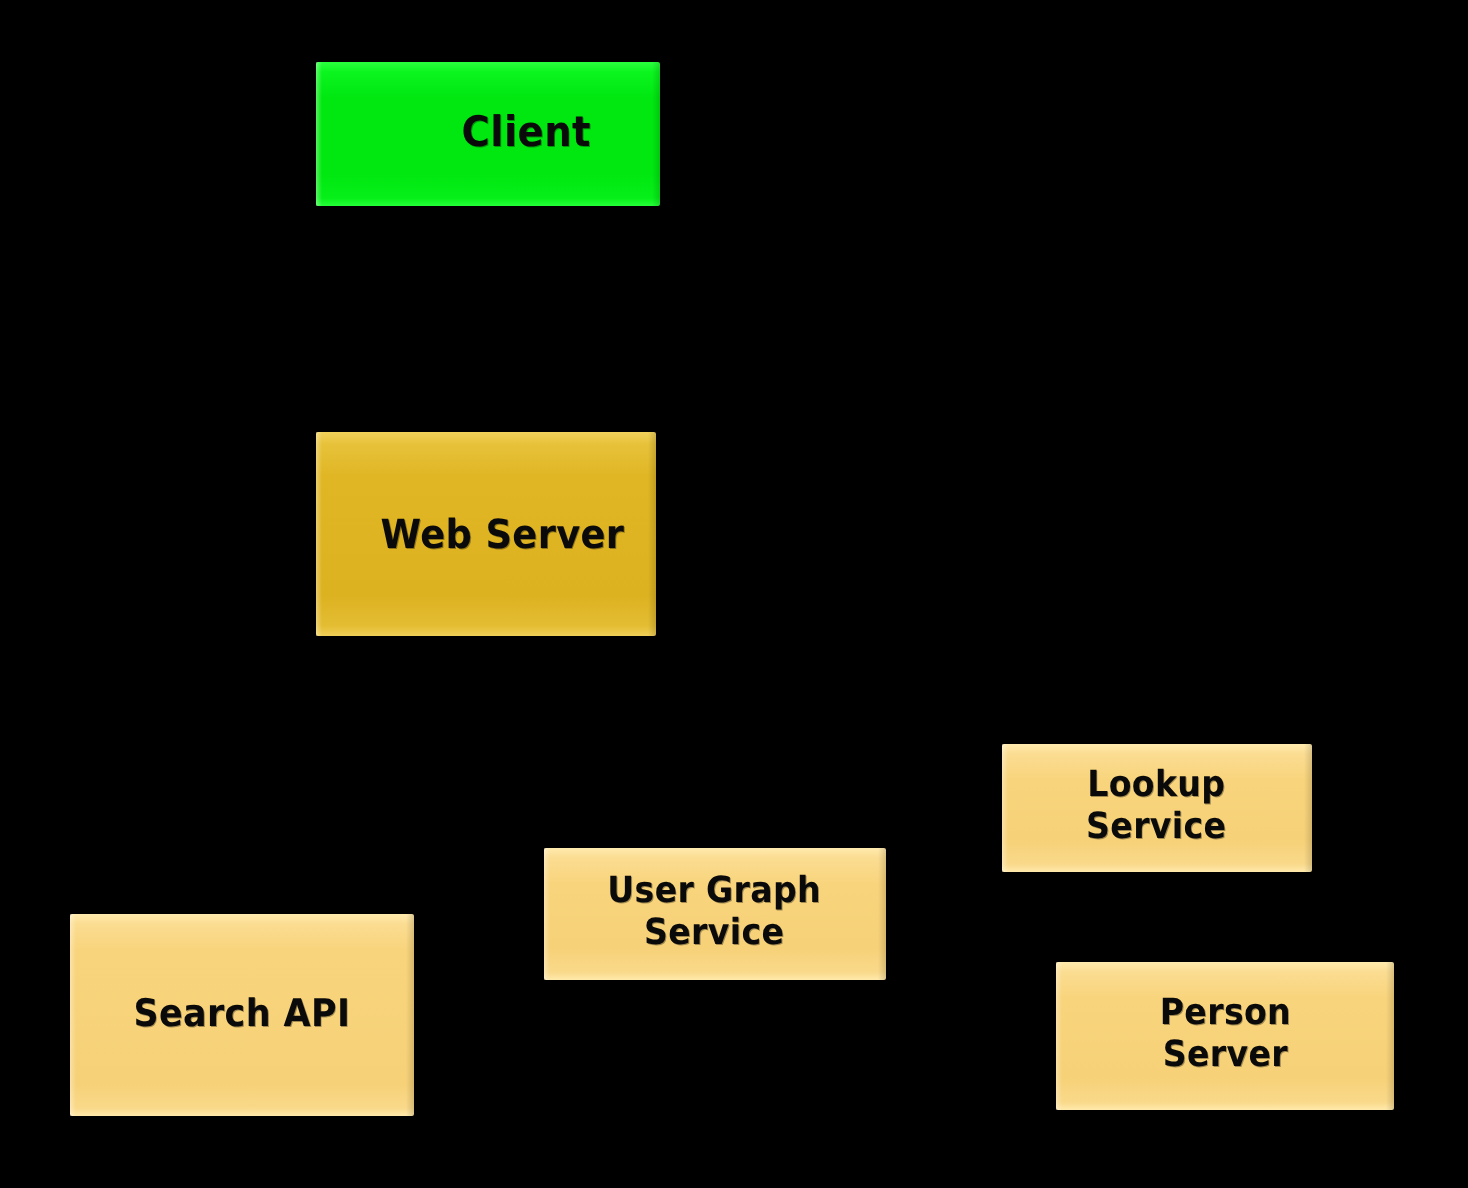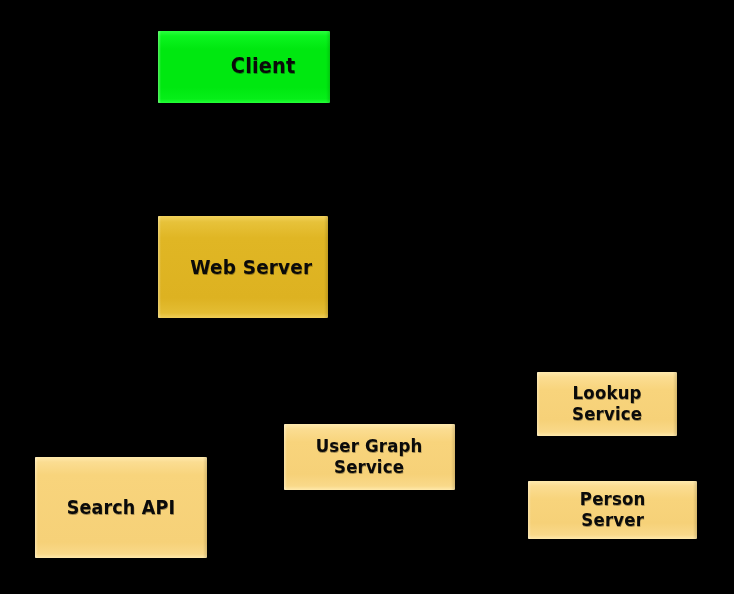--- a/index.html
+++ b/index.html
@@ -113,31 +113,31 @@
 <div id="canvas" style="background: rgb(0, 0, 0);">
 
   <div class="node green" style="left: 158px; top: 31px; width: 172px; height: 72px; font-size: 21px; padding-left: 38px;">
     <span class="label">Client</span>
   </div>
 
   <div class="node gold" style="left: 158px; top: 216px; width: 170px; height: 102px; font-size: 20px; padding-left: 16px;">
     <span class="label">Web Server</span>
   </div>
 
-  <div class="node amber" style="left: 537px; top: 372px; width: 140px; height: 64px; font-size: 18px;">
+  <div class="node amber" style="left: 501px; top: 372px; width: 155px; height: 64px; font-size: 18px;">
     <span class="label">Lookup
 Service</span>
   </div>
 
-  <div class="node amber" style="left: 284px; top: 424px; width: 171px; height: 66px; font-size: 18px;">
+  <div class="node amber" style="left: 272px; top: 424px; width: 171px; height: 66px; font-size: 18px;">
     <span class="label">User Graph
 Service</span>
   </div>
 
-  <div class="node amber" style="left: 528px; top: 481px; width: 169px; height: 58px; font-size: 18px;">
+  <div class="node amber" style="left: 528px; top: 481px; width: 169px; height: 74px; font-size: 18px;">
     <span class="label">Person
 Server</span>
   </div>
 
   <div class="node amber" style="left: 35px; top: 457px; width: 172px; height: 101px; font-size: 19px; align-items: center;">
     <span class="label">Search API</span>
   </div>
 
 </div>
 

